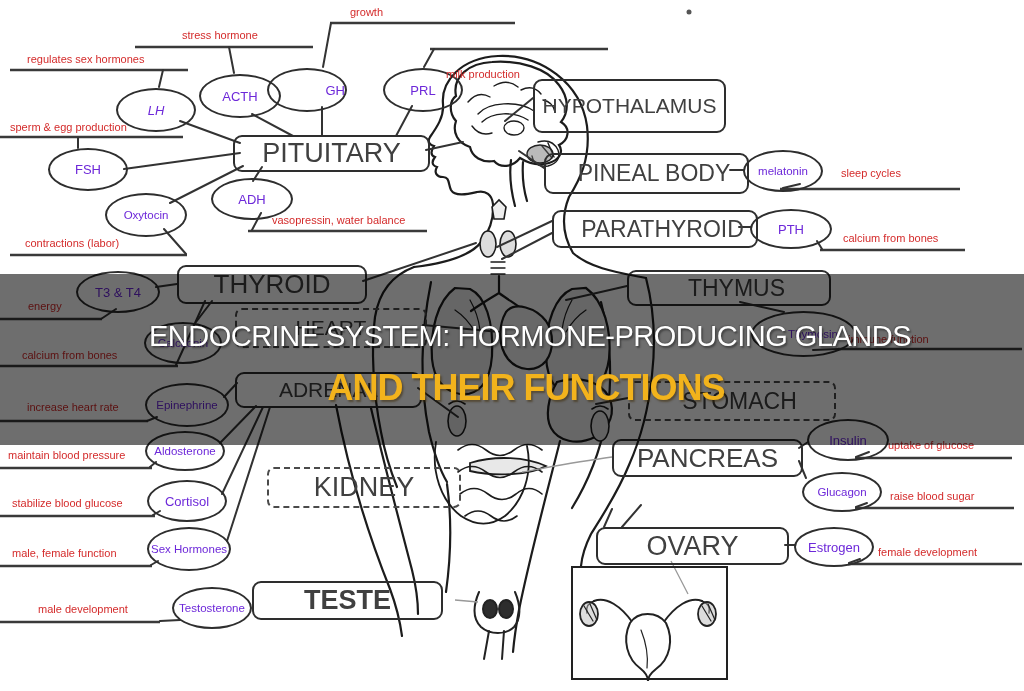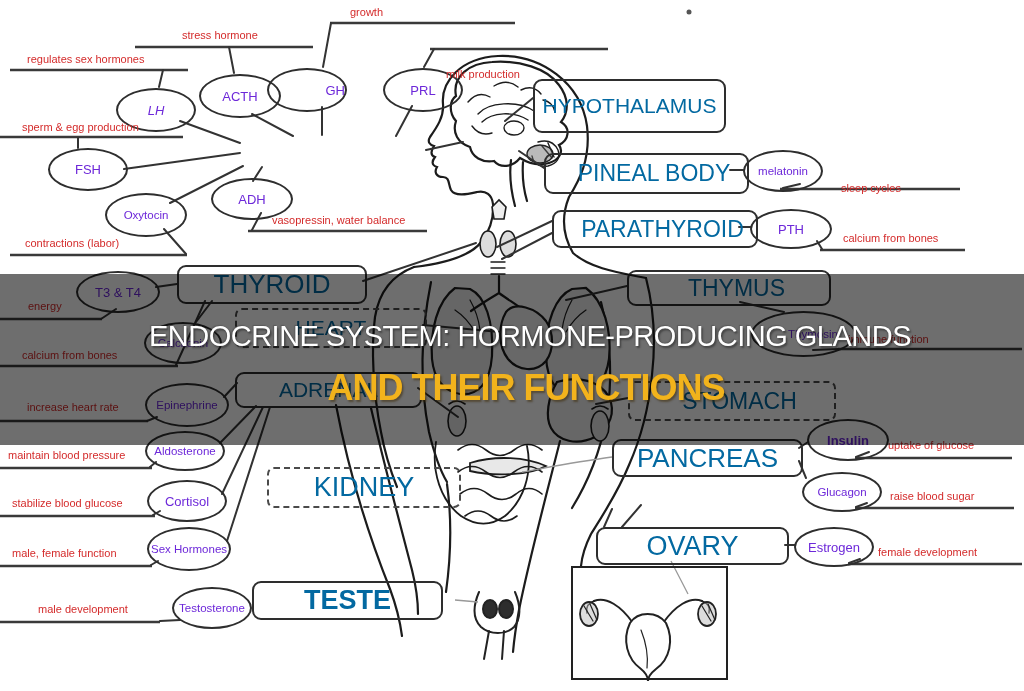--- a/index.html
+++ b/index.html
@@ -1,21 +1,21 @@
 <!DOCTYPE html>
 <html><head>
 <meta charset="utf-8">
 <style>
   html,body{margin:0;padding:0;background:#888;}
   #stage{position:relative;width:1024px;height:691px;background:#ffffff;overflow:hidden;
          font-family:"Liberation Sans","DejaVu Sans",sans-serif;}
   svg.layer{position:absolute;left:0;top:0;z-index:1;}
   .box{position:absolute;z-index:10;border:2.5px solid #2e2e2e;border-radius:9px;
        display:flex;align-items:center;justify-content:center;
-       color:#0369a1;white-space:nowrap;background:transparent;}
+       color:#404040;white-space:nowrap;background:transparent;}
   .box.dashed{border:2.3px dashed #4a4a4a;border-radius:7px;}
   .oval{position:absolute;z-index:10;border:2.5px solid #2e2e2e;border-radius:50%;
         display:flex;align-items:center;justify-content:center;
         color:#6d28d9;font-size:13px;white-space:nowrap;background:transparent;}
   .oval.sm{font-size:11.5px;}
   .fnlabel{position:absolute;z-index:10;color:#d42b2b;font-size:11px;white-space:nowrap;}
   .frame{position:absolute;z-index:10;border:2.5px solid #222;background:transparent;}
   #band{position:absolute;left:0;top:274px;width:1024px;height:171px;
         background:rgba(0,0,0,0.57);z-index:50;}
   .banner-line{position:absolute;z-index:60;left:0;width:1024px;text-align:center;white-space:nowrap;}
@@ -105,20 +105,23 @@
       <path d="M 533,98 L 505,121 M 544,168 L 519,151 M 552,221 L 497,247 M 552,233 L 502,259 M 363,281 L 476,243 M 627,286 L 566,300 M 740,302 L 784,312 M 423,325 L 500,332 M 418,388 L 458,417 M 628,398 L 596,404"></path>
       <path d="M 220,443 L 256,406 M 222,494 L 263,407 M 227,541 L 270,407 M 224,397 L 237,383 M 156,287 L 177,284 M 212,301 L 196,322"></path>
       <path d="M 799,448 L 808,442 M 799,461 L 806,478 M 739,227 L 751,227 M 730,170 L 744,170 M 785,545 L 795,545 M 641,505 L 622,527 M 612,509 L 604,527"></path>
       <circle cx="689" cy="12" r="2.5" fill="#555" stroke="none"></circle>
     </g>
     <g stroke="#999999" stroke-width="1.3" fill="none">
       <path d="M 612,457 C 575,462 545,468 522,472 M 455,600 L 478,602 M 671,561 L 688,594"></path>
     </g>
   </svg>
 
+  <div class="box fs27" style="left:233px;top:135px;width:193px;height:33px;">
+      <span>PITUITARY</span>
+    </div>
   <div class="box fs22" style="left:533px;top:79px;width:189px;height:50px;">
       <span>HYPOTHALAMUS</span>
     </div>
   <div class="box fs24" style="left:544px;top:153px;width:186px;height:37px;">
       <span>PINEAL BODY</span>
     </div>
   <div class="box fs24" style="left:552px;top:210px;width:187px;height:34px;">
       <span>PARATHYROID</span>
     </div>
   <div class="box fs26" style="left:177px;top:265px;width:186px;height:35px;">
@@ -195,38 +198,38 @@
     </div>
   <div class="oval sm" style="left:147px;top:527px;width:80px;height:40px;">
       <span>Sex Hormones</span>
     </div>
   <div class="oval sm" style="left:172px;top:587px;width:76px;height:38px;">
       <span>Testosterone</span>
     </div>
   <div class="oval sm" style="left:751px;top:311px;width:82px;height:42px;padding-left:19px;">
       <span>Thymosin</span>
     </div>
-  <div class="oval" style="left:807px;top:419px;width:78px;height:38px;font-weight:bold;">
+  <div class="oval" style="left:807px;top:419px;width:78px;height:38px;">
       <span>Insulin</span>
     </div>
   <div class="oval sm" style="left:802px;top:472px;width:76px;height:36px;">
       <span>Glucagon</span>
     </div>
   <div class="oval" style="left:794px;top:527px;width:76px;height:36px;">
       <span>Estrogen</span>
     </div>
 
   <div class="fnlabel" style="left:350px;top:6px;">growth</div>
   <div class="fnlabel" style="left:182px;top:29px;">stress hormone</div>
   <div class="fnlabel" style="left:446px;top:32px;margin-top:36px;">milk production</div>
   <div class="fnlabel" style="left:27px;top:53px;">regulates sex hormones</div>
-  <div class="fnlabel" style="left:10px;top:121px;margin-left:12px;">sperm &amp; egg production</div>
+  <div class="fnlabel" style="left:10px;top:121px;">sperm &amp; egg production</div>
   <div class="fnlabel" style="left:25px;top:237px;">contractions (labor)</div>
   <div class="fnlabel" style="left:272px;top:214px;">vasopressin, water balance</div>
-  <div class="fnlabel" style="left:841px;top:167px;margin-top:15px;">sleep cycles</div>
+  <div class="fnlabel" style="left:841px;top:167px;">sleep cycles</div>
   <div class="fnlabel" style="left:843px;top:232px;">calcium from bones</div>
   <div class="fnlabel" style="left:28px;top:300px;">energy</div>
   <div class="fnlabel" style="left:22px;top:349px;">calcium from bones</div>
   <div class="fnlabel" style="left:27px;top:401px;">increase heart rate</div>
   <div class="fnlabel" style="left:8px;top:449px;">maintain blood pressure</div>
   <div class="fnlabel" style="left:12px;top:497px;">stabilize blood glucose</div>
   <div class="fnlabel" style="left:12px;top:547px;">male, female function</div>
   <div class="fnlabel" style="left:30px;top:603px;padding-left:8px;">male development</div>
   <div class="fnlabel" style="left:848px;top:333px;">immune function</div>
   <div class="fnlabel" style="left:888px;top:439px;">uptake of glucose</div>

